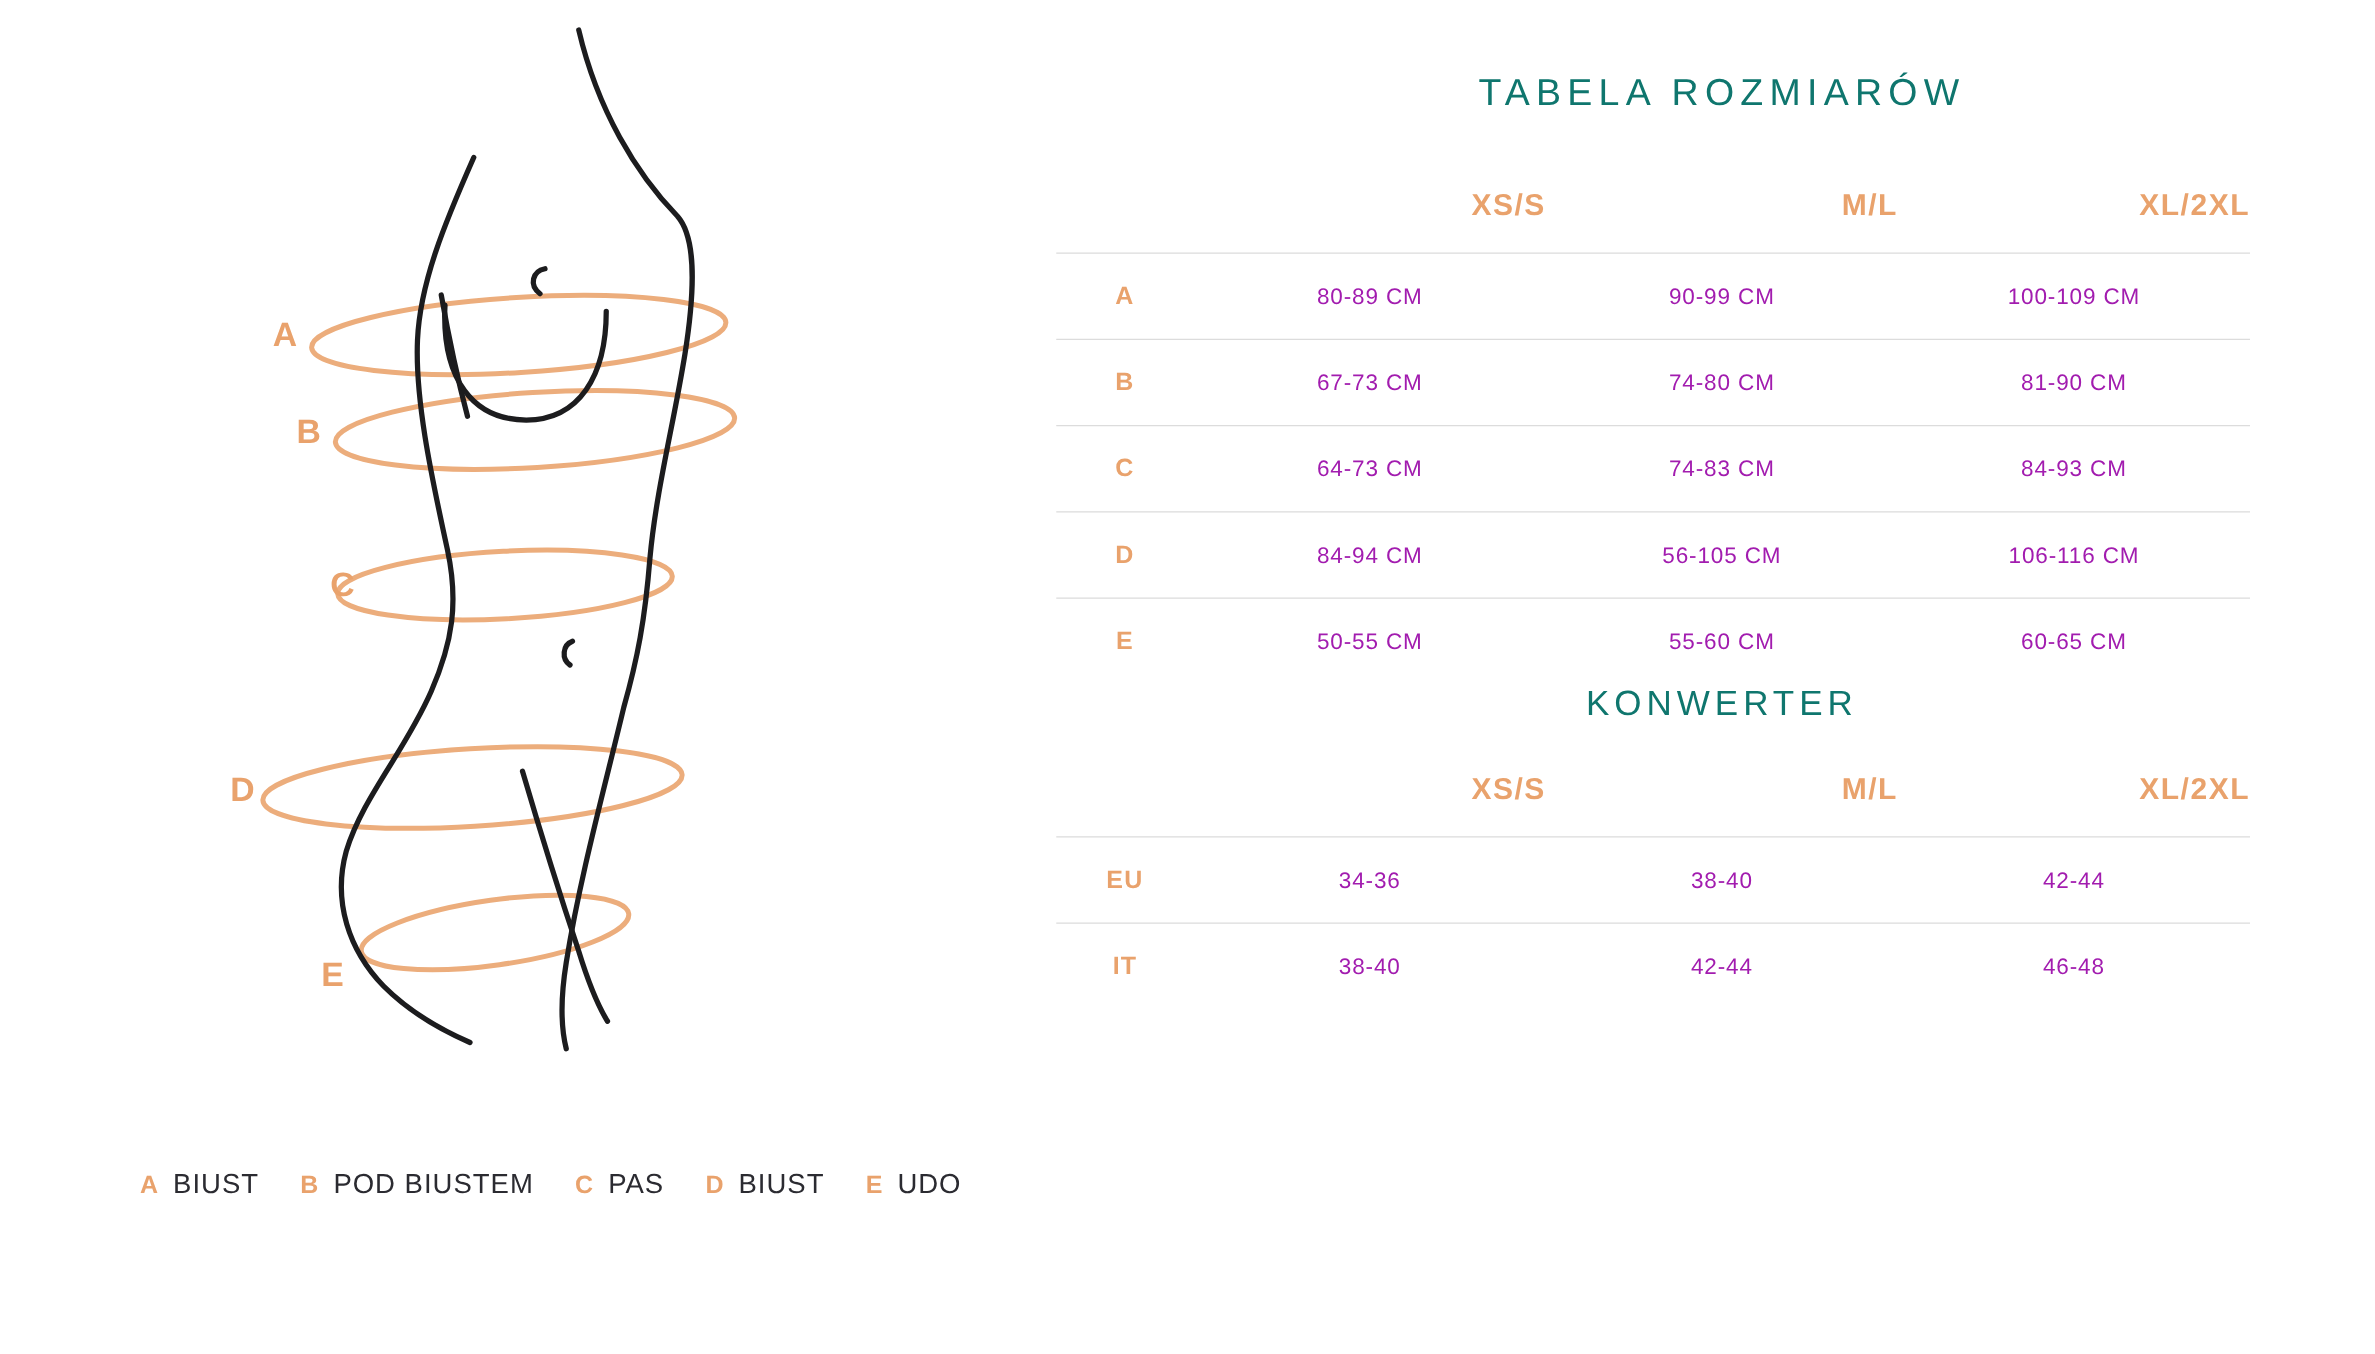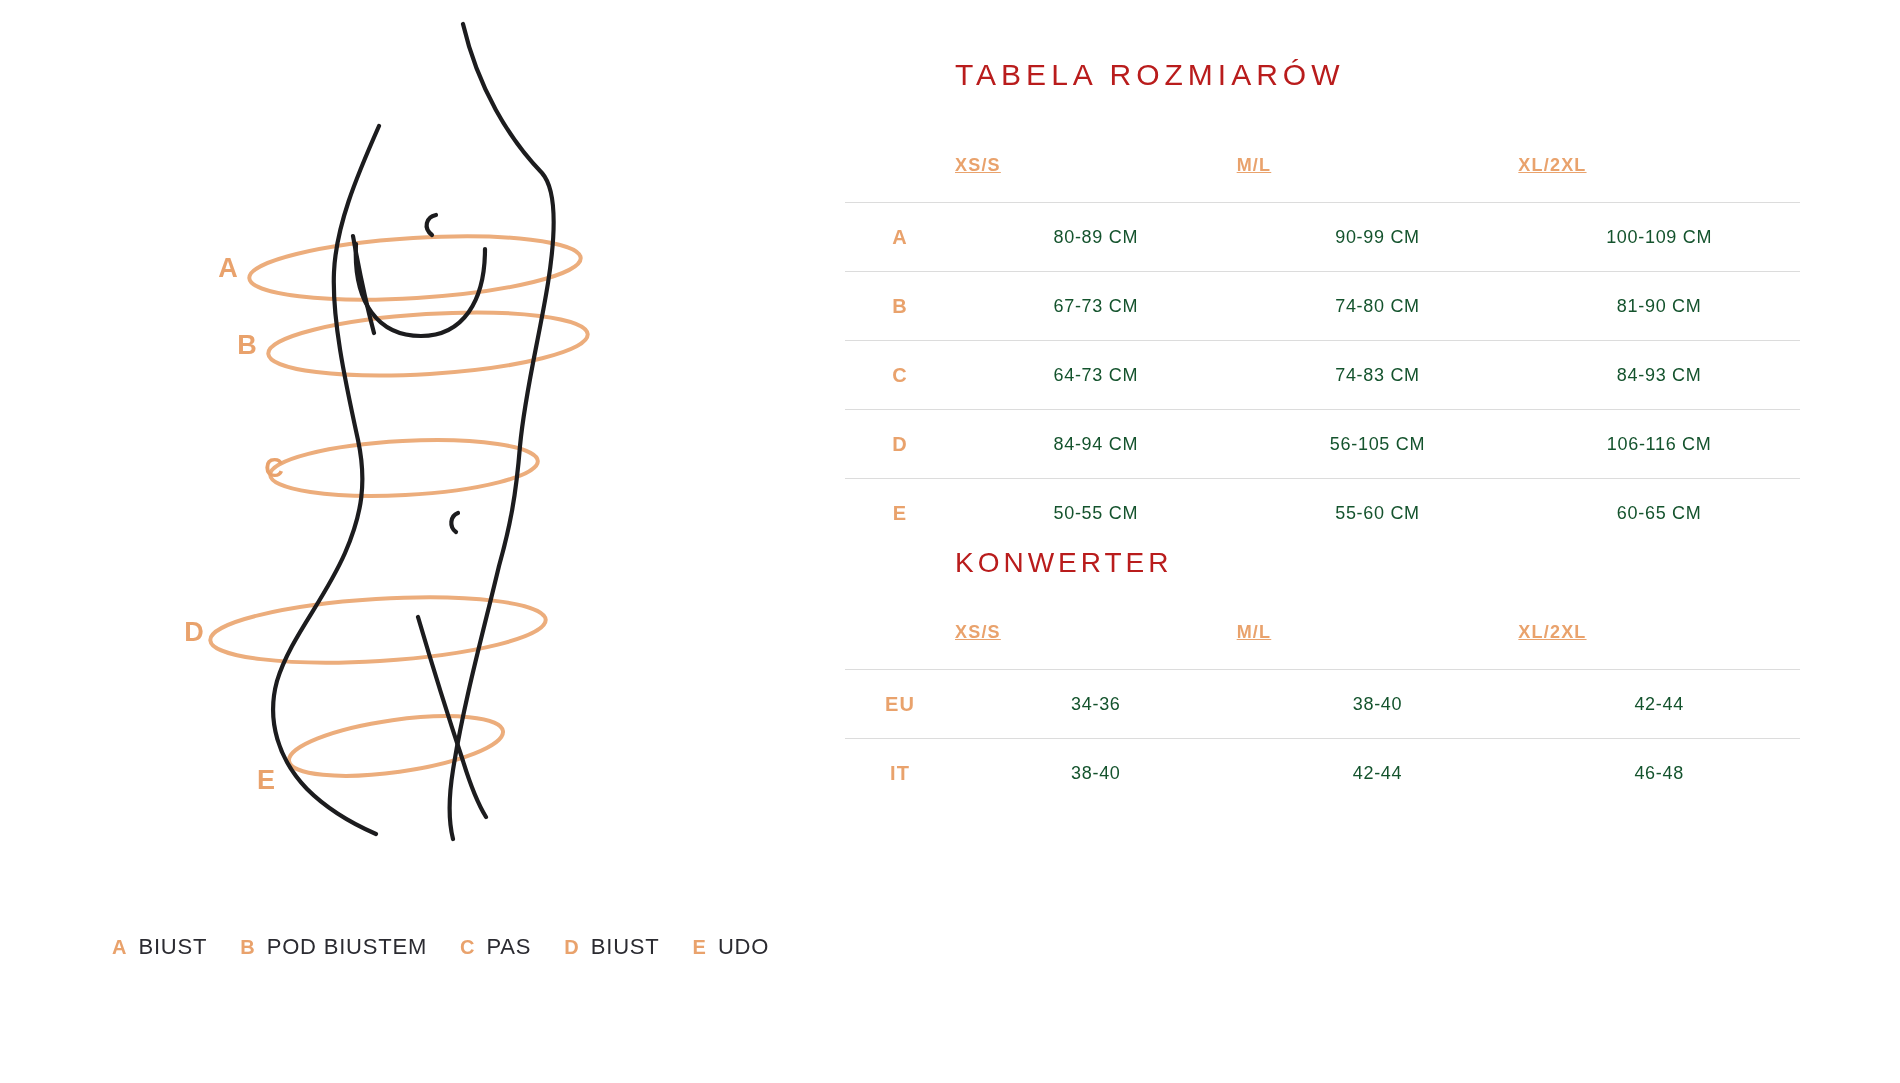--- a/index.html
+++ b/index.html
@@ -16,44 +16,44 @@
     display:flex; align-items:center; gap:33px; white-space:nowrap;
   }
   .legend-item { display:flex; align-items:baseline; gap:11px; }
   .legend-letter { color:#E9A26C; font-size:20px; font-weight:700; letter-spacing:1px; }
   .legend-label  { color:#2b2b31; font-size:22px; font-weight:400; letter-spacing:0.8px; }
 
   
   .panel { position:absolute; left:845px; top:58px; width:955px; }
 
   .tbl-title {
-    margin-left:110px; height:34px; line-height:34px;
-    font-size:30px; font-weight:300; letter-spacing:5px; color:#b91c1c;
+    margin-left:110px; text-align:center; height:34px; line-height:34px;
+    font-size:30px; font-weight:300; letter-spacing:5px; color:#0f766e;
   }
   .tbl-title.converter { height:32px; line-height:32px; font-size:28px; letter-spacing:4px; }
 
   .tbl-head {
     display:grid; grid-template-columns:110px repeat(3,1fr);
   }
   .tbl-head .h-cell {
-    text-align:left; color:#E9A26C; font-size:18px; font-weight:700;
-    letter-spacing:1.2px; line-height:22px;text-decoration:underline;
+    text-align:right; color:#E9A26C; font-size:24px; font-weight:700;
+    letter-spacing:1.2px; line-height:22px;
   }
   .tbl-head.first .h-cell { padding:62px 0 26px; }
   .tbl-head.second .h-cell { padding:42px 0 26px; }
 
   .tbl-row {
     display:grid; grid-template-columns:110px repeat(3,1fr);
     height:68px; align-items:center; border-top:1px solid #dcdcdc;
   }
   .row-label {
     text-align:center; color:#E9A26C; font-size:20px; font-weight:700; letter-spacing:1px;
   }
   .cell {
-    text-align:center; color:#14532d; font-size:18px; font-weight:400; letter-spacing:0.7px;
+    text-align:center; color:#a21caf; font-size:18px; font-weight:400; letter-spacing:0.7px;
   }
 
   .footnote {
     position:absolute; left:0; top:1030px; width:100%;
     text-align:center; font-size:14px; font-weight:400; letter-spacing:1.3px; color:#3c3c42;
   }
 </style>
 </head>
 <body>
 

